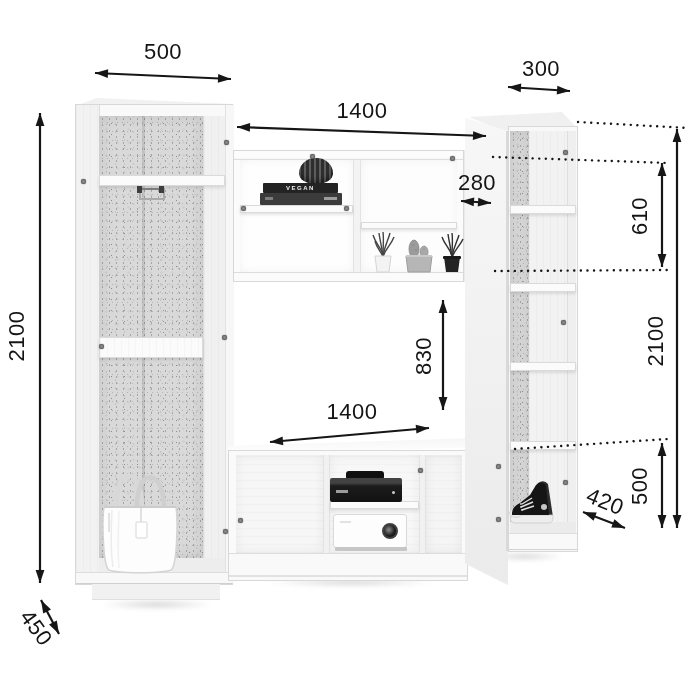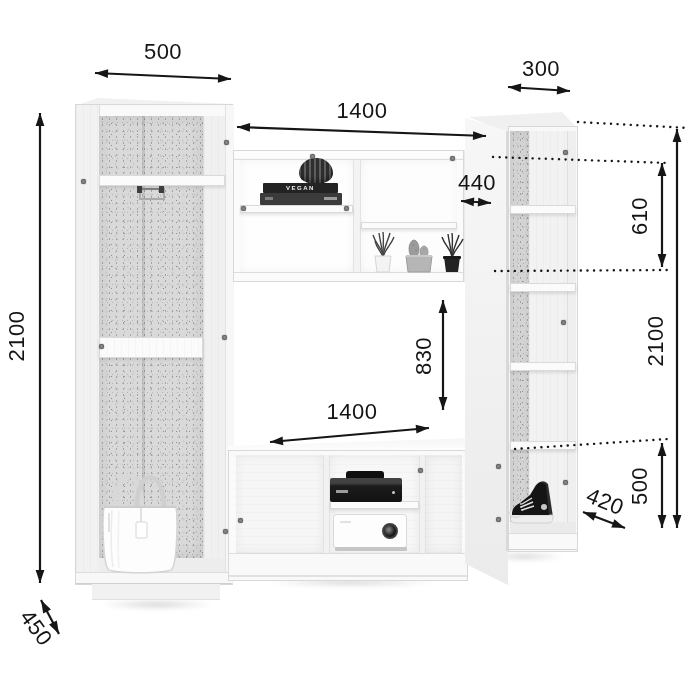--- a/index.html
+++ b/index.html
@@ -279,21 +279,21 @@
       </g>
       <line x1="578" y1="122" x2="688" y2="128" stroke="#161616" stroke-width="2.4" stroke-dasharray="0.1 6.5" stroke-linecap="round"></line>
       <line x1="493" y1="157" x2="668" y2="163" stroke="#161616" stroke-width="2.4" stroke-dasharray="0.1 6.5" stroke-linecap="round"></line>
       <line x1="495" y1="271" x2="668" y2="270" stroke="#161616" stroke-width="2.4" stroke-dasharray="0.1 6.5" stroke-linecap="round"></line>
       <line x1="515" y1="449" x2="668" y2="439" stroke="#161616" stroke-width="2.4" stroke-dasharray="0.1 6.5" stroke-linecap="round"></line>
     </svg>
 
   <div class="dim lbl" style="left:163px;top:52px;">500</div>
   <div class="dim lbl" style="left:541px;top:69px;">300</div>
   <div class="dim lbl" style="left:362px;top:111px;">1400</div>
-  <div class="dim lbl" style="left:477px;top:183px;">440</div>
+  <div class="dim lbl" style="left:477px;top:183px;">280</div>
   <div class="dim lbl rot" style="left:424px;top:356px;">830</div>
   <div class="dim lbl" style="left:352px;top:412px;">1400</div>
   <div class="dim lbl rot" style="left:17px;top:336px;">2100</div>
   <div class="dim lbl rot" style="left:640px;top:216px;">610</div>
   <div class="dim lbl rot" style="left:656px;top:341px;">2100</div>
   <div class="dim lbl rot" style="left:640px;top:486px;">500</div>
   <div class="dim lbl" style="left:605px;top:502px;transform:translate(-50%,-50%) rotate(22deg);">420</div>
   <div class="dim lbl" style="left:36px;top:628px;transform:translate(-50%,-50%) rotate(54deg);">450</div>
 <div class="fit" style="left: 224px; top: 140px; z-index: 6;"></div>
     <div class="fit" style="left: 81px; top: 179px; z-index: 6;"></div>

